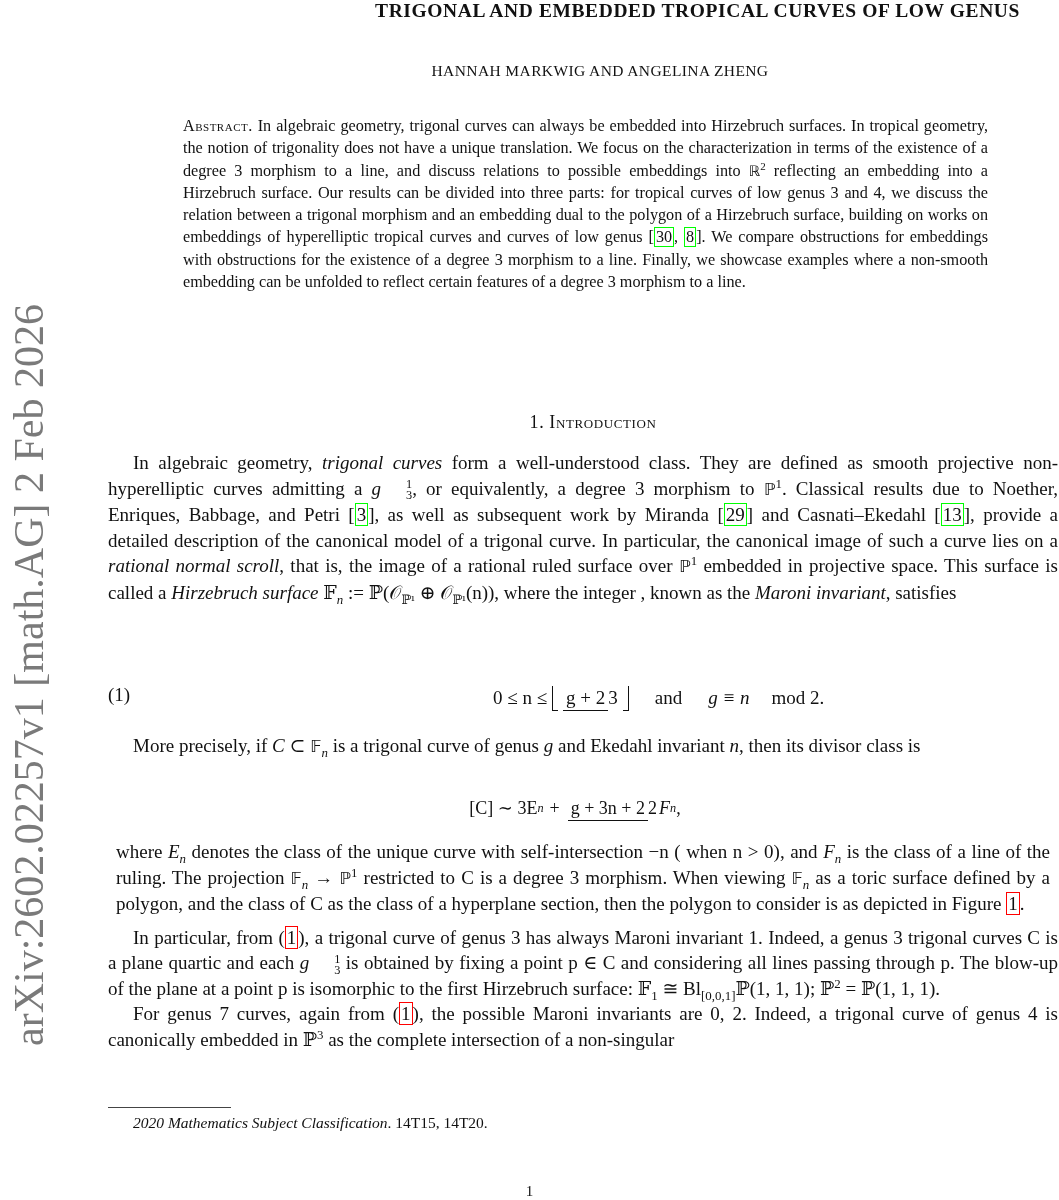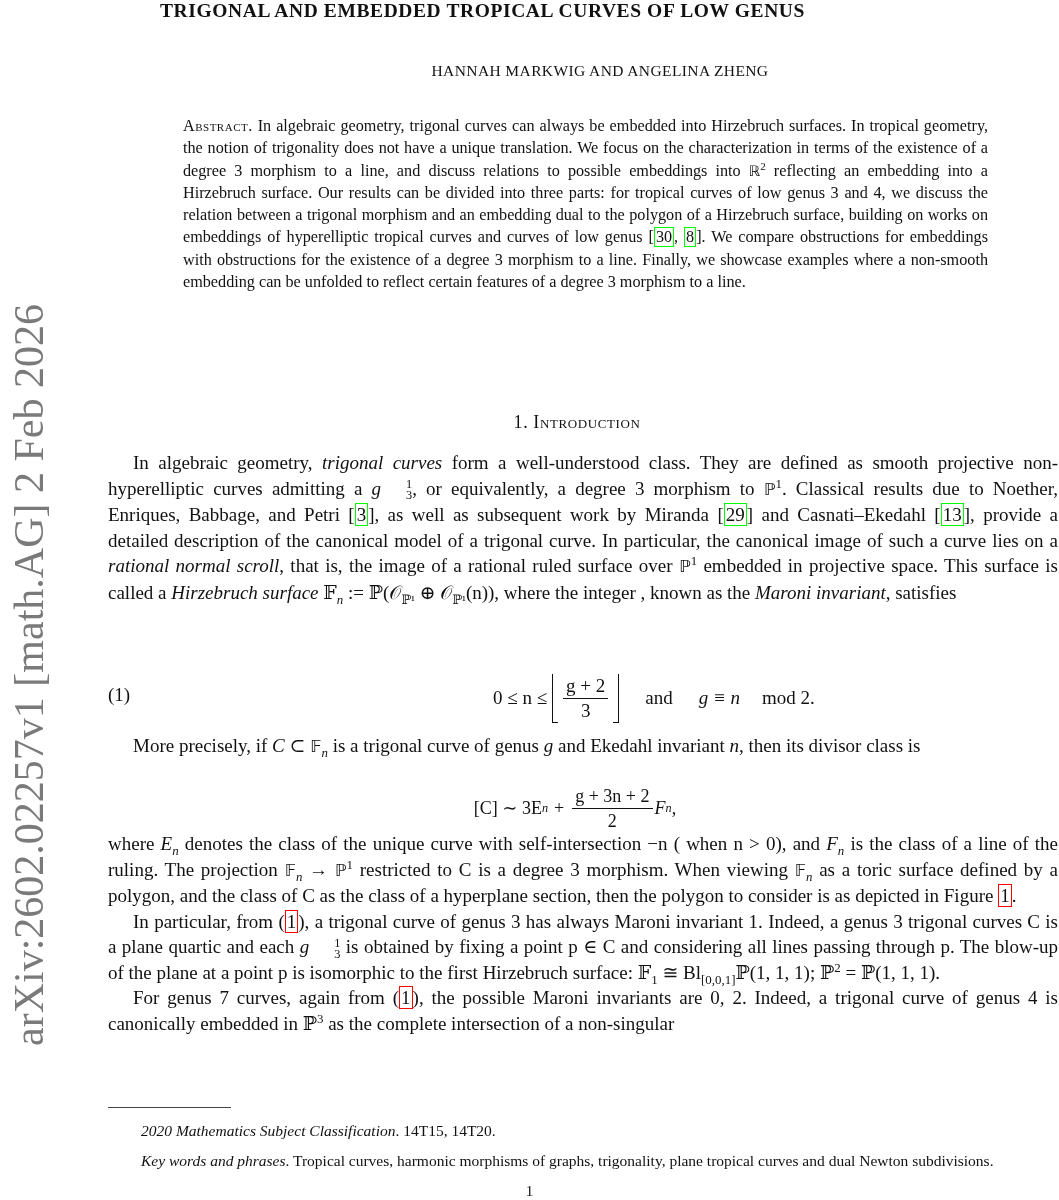--- a/index.html
+++ b/index.html
@@ -18,69 +18,69 @@
     left: 50%; top: 50%;
     transform: translate(-50%, -50%) rotate(-90deg);
     white-space: nowrap;
     font-size: 42px;
     color: #7a7a7a;
     letter-spacing: 0px;
     font-family: "Liberation Serif", serif;
   }
   .title {
     position: absolute; left: 160px; top: 0px; width: 860px;
-    text-align: left; font-size: 19.5px; font-weight: bold; letter-spacing: 0.6px;
+    text-align: right; font-size: 19.5px; font-weight: bold; letter-spacing: 0.6px;
     line-height: 22px;
   }
   .authors {
     position: absolute; left: 300px; top: 62px; width: 600px;
     text-align: center; font-size: 15.5px; letter-spacing: 0.4px;
   }
   .abstract {
     position: absolute; left: 183px; top: 115px; width: 805px;
     font-size: 16.2px; line-height: 22.3px; text-align: justify;
   }
   .abstract .label { font-variant: small-caps; letter-spacing: 0.5px; }
   .section-title {
-    position: absolute; left: 292px; top: 412px; width: 570px;
+    position: absolute; left: 308px; top: 412px; width: 570px;
     text-align: center; font-size: 18px; font-variant: small-caps; letter-spacing: 0.6px;
   }
   .body-text {
     position: absolute; left: 108px; width: 950px;
     font-size: 19px; line-height: 25.5px; text-align: justify;
   }
   .para { text-indent: 25px; margin: 0; }
-  .noindent { text-indent: 0; margin: 0; }
+  .noindent { text-indent: 0; margin: 8px; }
   em { font-style: italic; }
   .cite { border: 1.5px solid #00ff00; padding: 0 1px; }
   .ref { border: 1.5px solid #ff0000; padding: 0 1px; }
   .bb { font-family: "DejaVu Sans", sans-serif; font-size: 0.88em; }
   sup, sub { font-size: 0.68em; line-height: 0; }
   .eq1 {
     position: absolute; left: 108px; top: 670px; width: 950px; height: 56px;
     font-size: 19px;
   }
   .eq1 .eqnum { position: absolute; left: 0; top: 14px; }
   .eq1 .eqbody { position: absolute; left: 385px; top: 0; display: flex; align-items: center; height: 56px; }
-  .frac { display: inline-flex; flex-direction: column; align-items: center; vertical-align: middle; margin: 0 2px; }
+  .frac { display: inline-flex; align-items: center; vertical-align: middle; margin: 0 2px; }
   .frac .num { border-bottom: 1.2px solid #111; padding: 0 3px; line-height: 24px; }
   .frac .den { line-height: 24px; }
   .floor { display: inline-flex; align-items: stretch; }
   .floor .bl { border-left: 1.5px solid #111; border-bottom: 1.5px solid #111; width: 5px; margin-right: 3px; }
   .floor .br { border-right: 1.5px solid #111; border-bottom: 1.5px solid #111; width: 5px; margin-left: 3px; }
   .eq2 {
     position: absolute; left: 100px; top: 780px; width: 950px; height: 56px;
     font-size: 18px; display: flex; justify-content: center; align-items: center;
   }
   .footrule { position: absolute; left: 108px; top: 1107px; width: 123px; height: 1px; background: #444; }
   .footnotes {
     position: absolute; left: 108px; top: 1112px; width: 950px;
     font-size: 15.5px; line-height: 22px; text-align: justify;
   }
-  .footnotes p { margin: 8px; text-indent: 25px; }
+  .footnotes p { margin: 0; text-indent: 25px; }
   .pagenum { position: absolute; left: 0; width: 1059px; top: 1183px; text-align: center; font-size: 15px; }
 </style>
 </head>
 <body>
 
 <div class="arxiv-stamp">
   <span>arXiv:2602.02257v1  [math.AG]  2 Feb 2026</span>
 </div>
 
 <div class="title">TRIGONAL AND EMBEDDED TROPICAL CURVES OF LOW GENUS</div>
@@ -147,16 +147,15 @@
       </span><span> is obtained by fixing a point p ∈ C and considering all lines passing through p. The blow-up of the plane at a point p is isomorphic to the first Hirzebruch surface: 𝔽</span><sub>1</sub><span> ≅ Bl</span><sub>[0,0,1]</sub><span>ℙ(1, 1, 1); ℙ</span><sup>2</sup><span> = ℙ(1, 1, 1).</span>
   </p>
   <p class="para">
     <span>For genus 7 curves, again from (</span><span class="ref">1</span><span>), the possible Maroni invariants are 0, 2. Indeed, a trigonal curve of genus 4 is canonically embedded in ℙ</span><sup>3</sup><span> as the complete intersection of a non-singular</span>
   </p>
 </div>
 
 <div class="footrule"></div>
 <div class="footnotes">
   <p><em>2020 Mathematics Subject Classification</em><span>. 14T15, 14T20.</span></p>
-  <p><em>Key words and phrases</em><span>. Tropical curves, harmonic morphisms of graphs, trigonality, plane tropical curves and dual Newton subdivisions.</span></p>
 </div>
 
 <div class="pagenum">1</div>
 
 </body></html>

